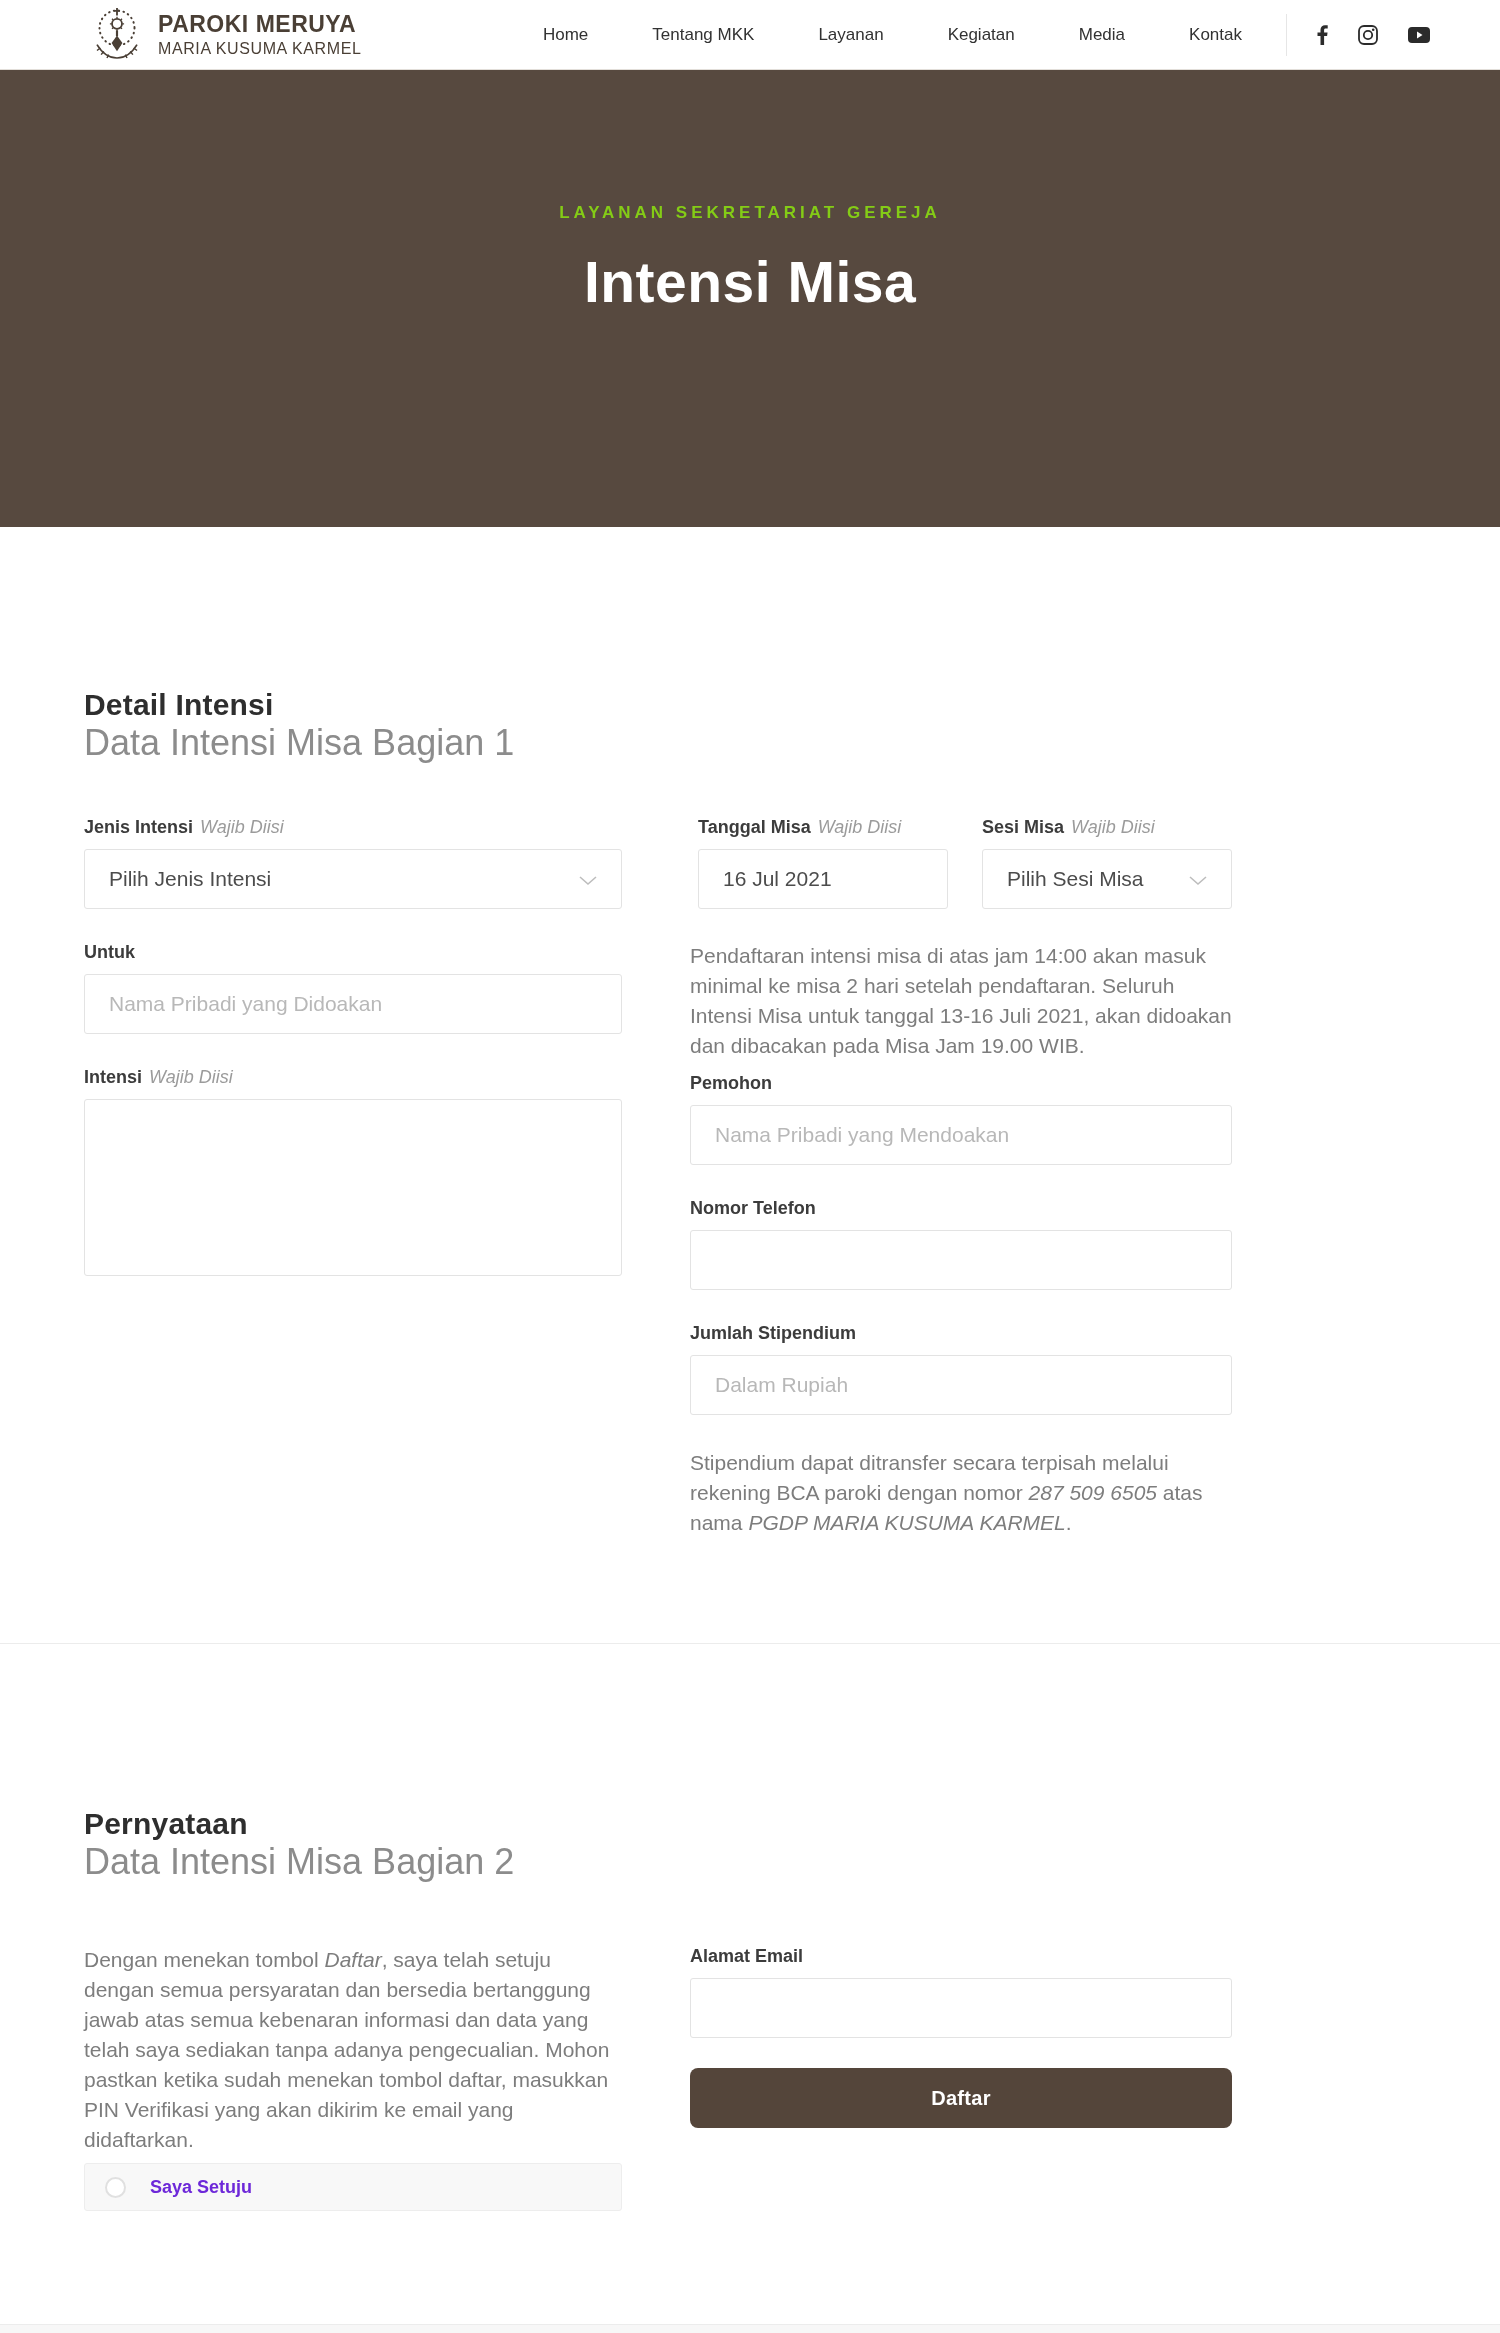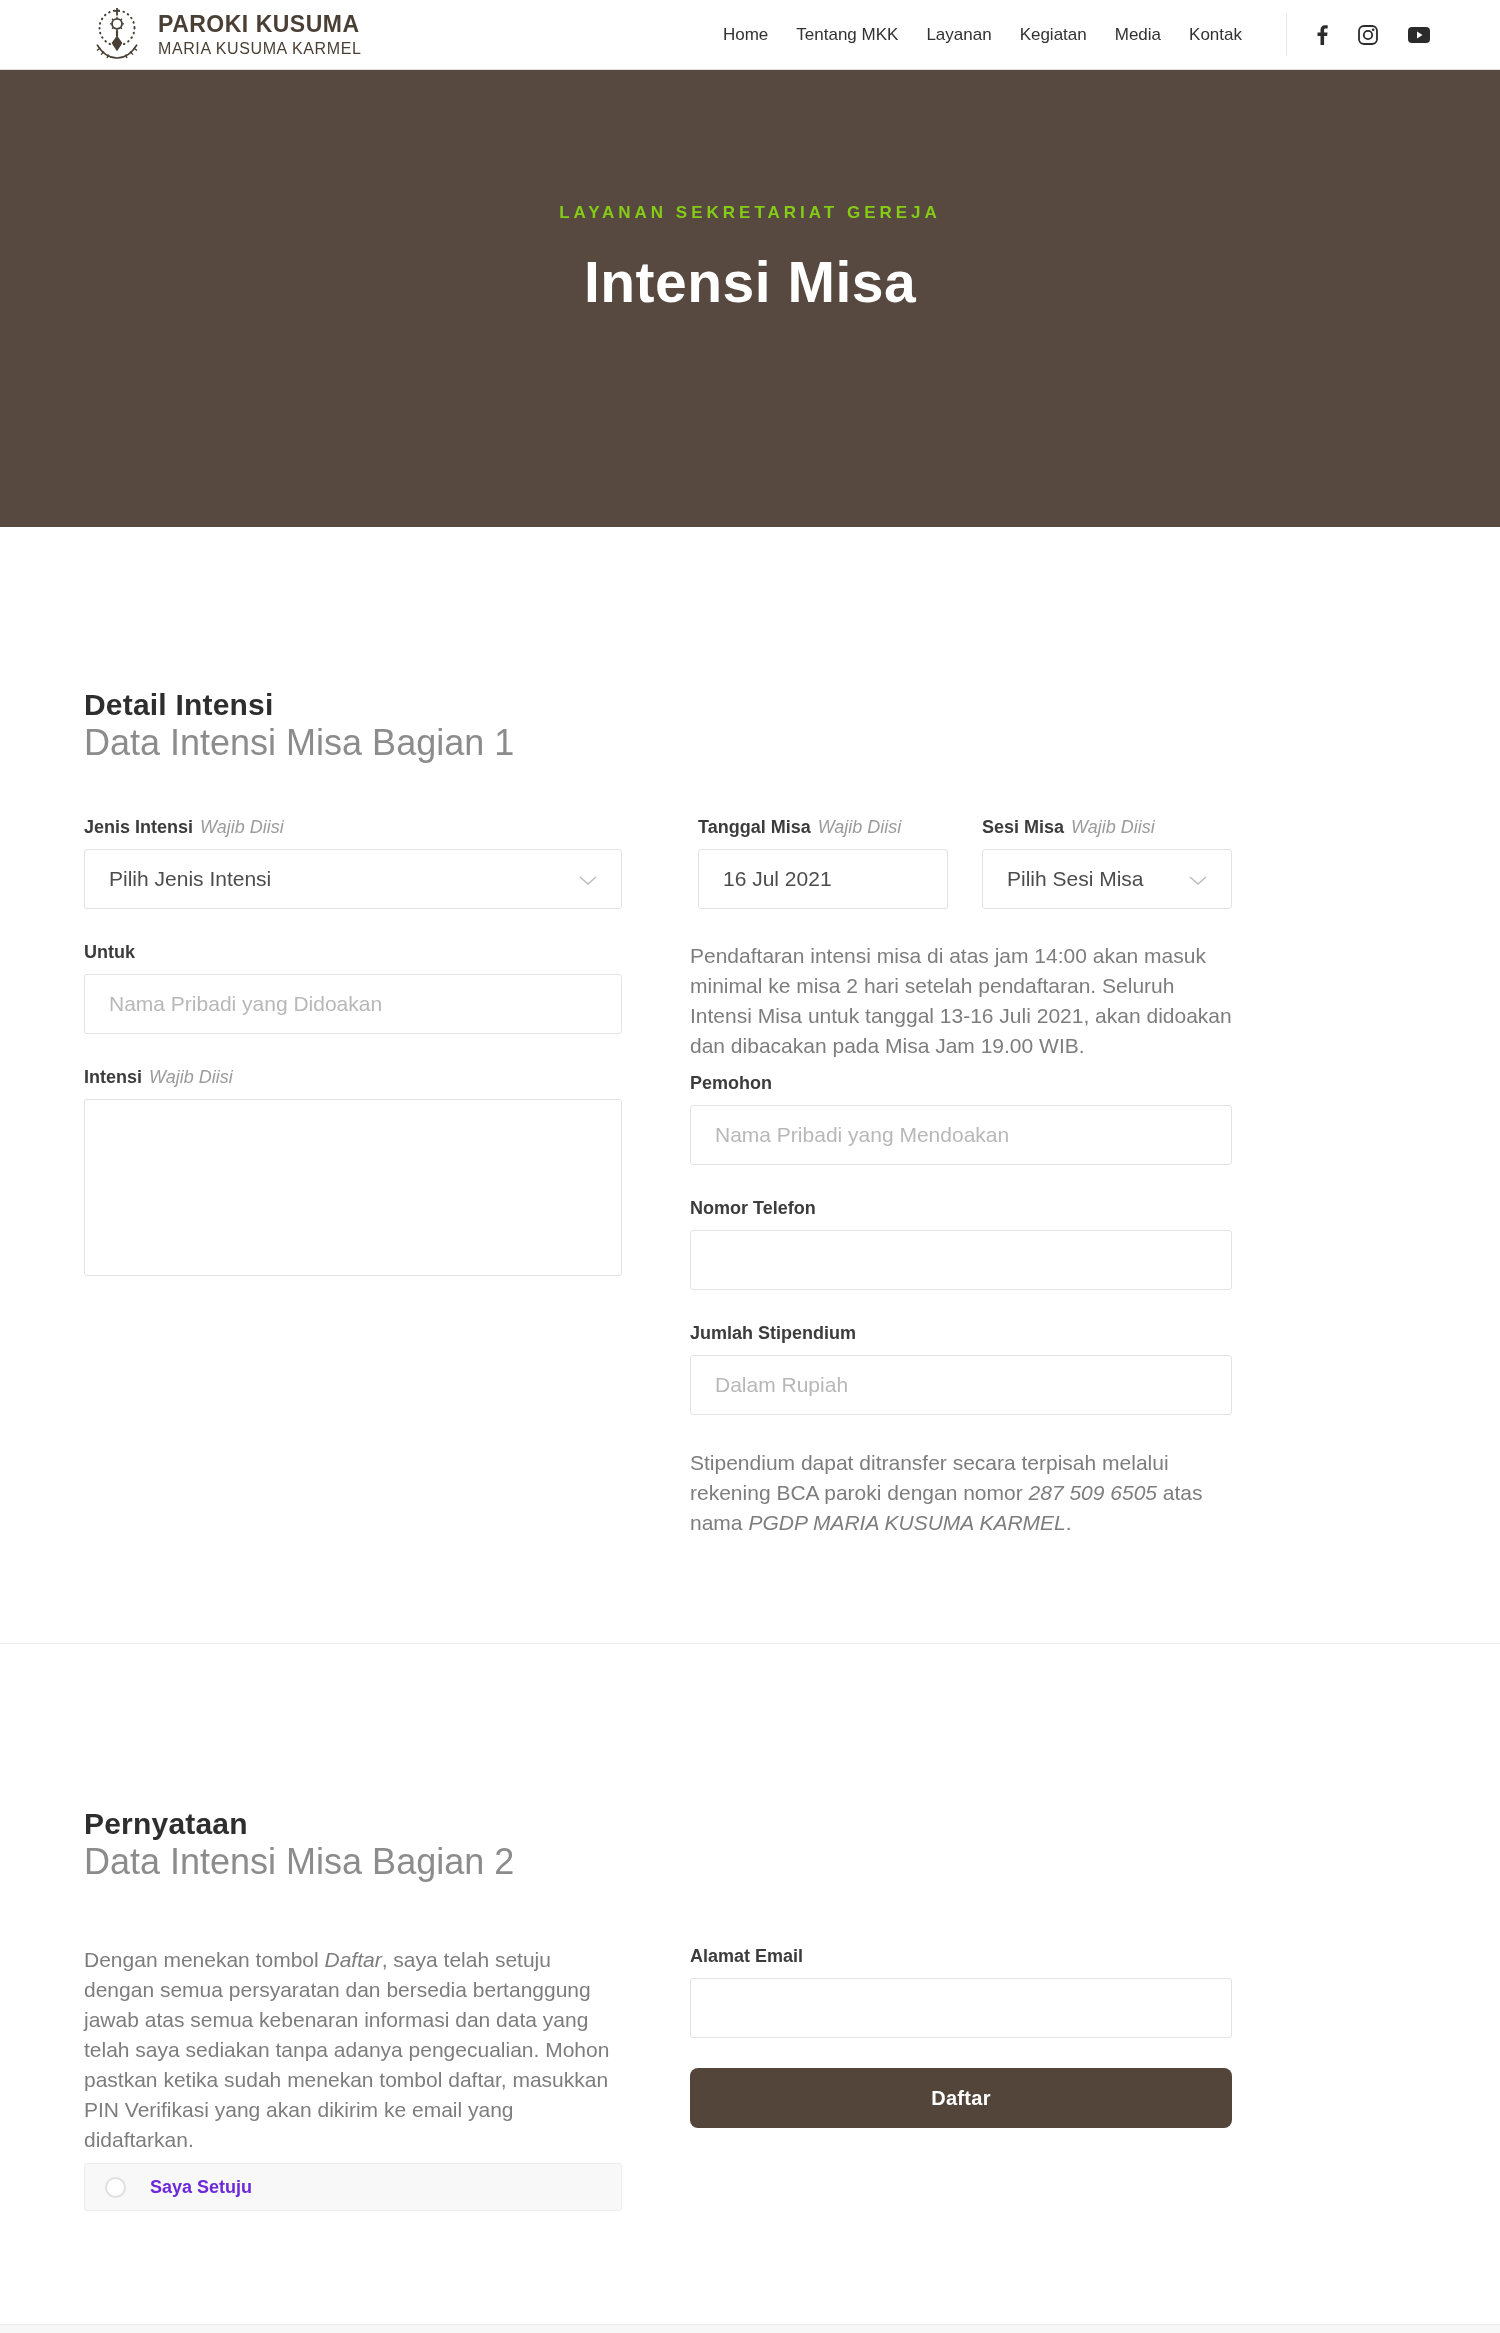--- a/index.html
+++ b/index.html
@@ -10,21 +10,21 @@
   }
   
   .header {
     height:70px; background:#fff; border-bottom:1px solid #e2ded9;
     display:flex; align-items:center; padding:0 70px 0 90px;
   }
   .logo { display:flex; align-items:center; gap:14px; cursor:pointer; }
   .logo-text { display:flex; flex-direction:column; justify-content:center; }
   .logo-title { font-size:23px; font-weight:700; color:#4a3f35; letter-spacing:.5px; }
   .logo-subtitle { font-size:16px; color:#4a3f35; letter-spacing:.6px; margin-top:2px; }
-  .nav { margin-left:auto; display:flex; align-items:center; gap:28px; }
+  .nav { margin-left:auto; display:flex; align-items:center; gap:64px; }
   .nav a { text-decoration:none; color:#323232; font-size:17px; cursor:pointer; }
   .nav-divider { width:1px; height:42px; background:#e6e6e6; margin:0 30px 0 44px; }
   .social { display:flex; align-items:center; gap:30px; }
   .social a { display:flex; align-items:center; cursor:pointer; }
   
   .hero { height:457px; background:#57493f; text-align:center; padding-top:133px; }
   .hero-eyebrow { color:#84cc16; font-size:17px; font-weight:600; letter-spacing:4px; }
   .hero-title { color:#ffffff; font-size:57px; font-weight:700; margin-top:26px; letter-spacing:.5px; }
   
   .section1 { padding:161px 0 105px 0; }
@@ -78,21 +78,21 @@
         <circle cx="32" cy="25" r="6" fill="none" stroke="#4a3f35" stroke-width="2.2"></circle>
         <path d="M32 16.5 v2 M32 31.5 v2 M23.5 25 h2 M38.5 25 h2 M26 19 l1.4 1.4 M36.6 29.6 l1.4 1.4 M38 19 l-1.4 1.4 M27.4 29.6 L26 31" stroke="#4a3f35" stroke-width="1.6" fill="none"></path>
         <path d="M32 33 v7" stroke="#4a3f35" stroke-width="2.6" fill="none"></path>
         <path d="M32 39 L38.5 48 L32 58 L25.5 48 Z" fill="#4a3f35"></path>
         <path d="M8 50 C14 60 22 66 32 66" fill="none" stroke="#4a3f35" stroke-width="2"></path>
         <path d="M56 50 C50 60 42 66 32 66" fill="none" stroke="#4a3f35" stroke-width="2"></path>
         <path d="M12 54 l-4 3 M16 58 l-3 4 M22 62 l-2 4 M52 54 l4 3 M48 58 l3 4 M42 62 l2 4" stroke="#4a3f35" stroke-width="1.8" fill="none"></path>
       </svg>
     </span>
     <span class="logo-text">
-      <span class="logo-title">PAROKI KUSUMA</span>
+      <span class="logo-title">PAROKI MERUYA</span>
       <span class="logo-subtitle">MARIA KUSUMA KARMEL</span>
     </span>
   </div>
   <nav class="nav">
     <a>Home</a>
     <a>Tentang MKK</a>
     <a>Layanan</a>
     <a>Kegiatan</a>
     <a>Media</a>
     <a>Kontak</a>

